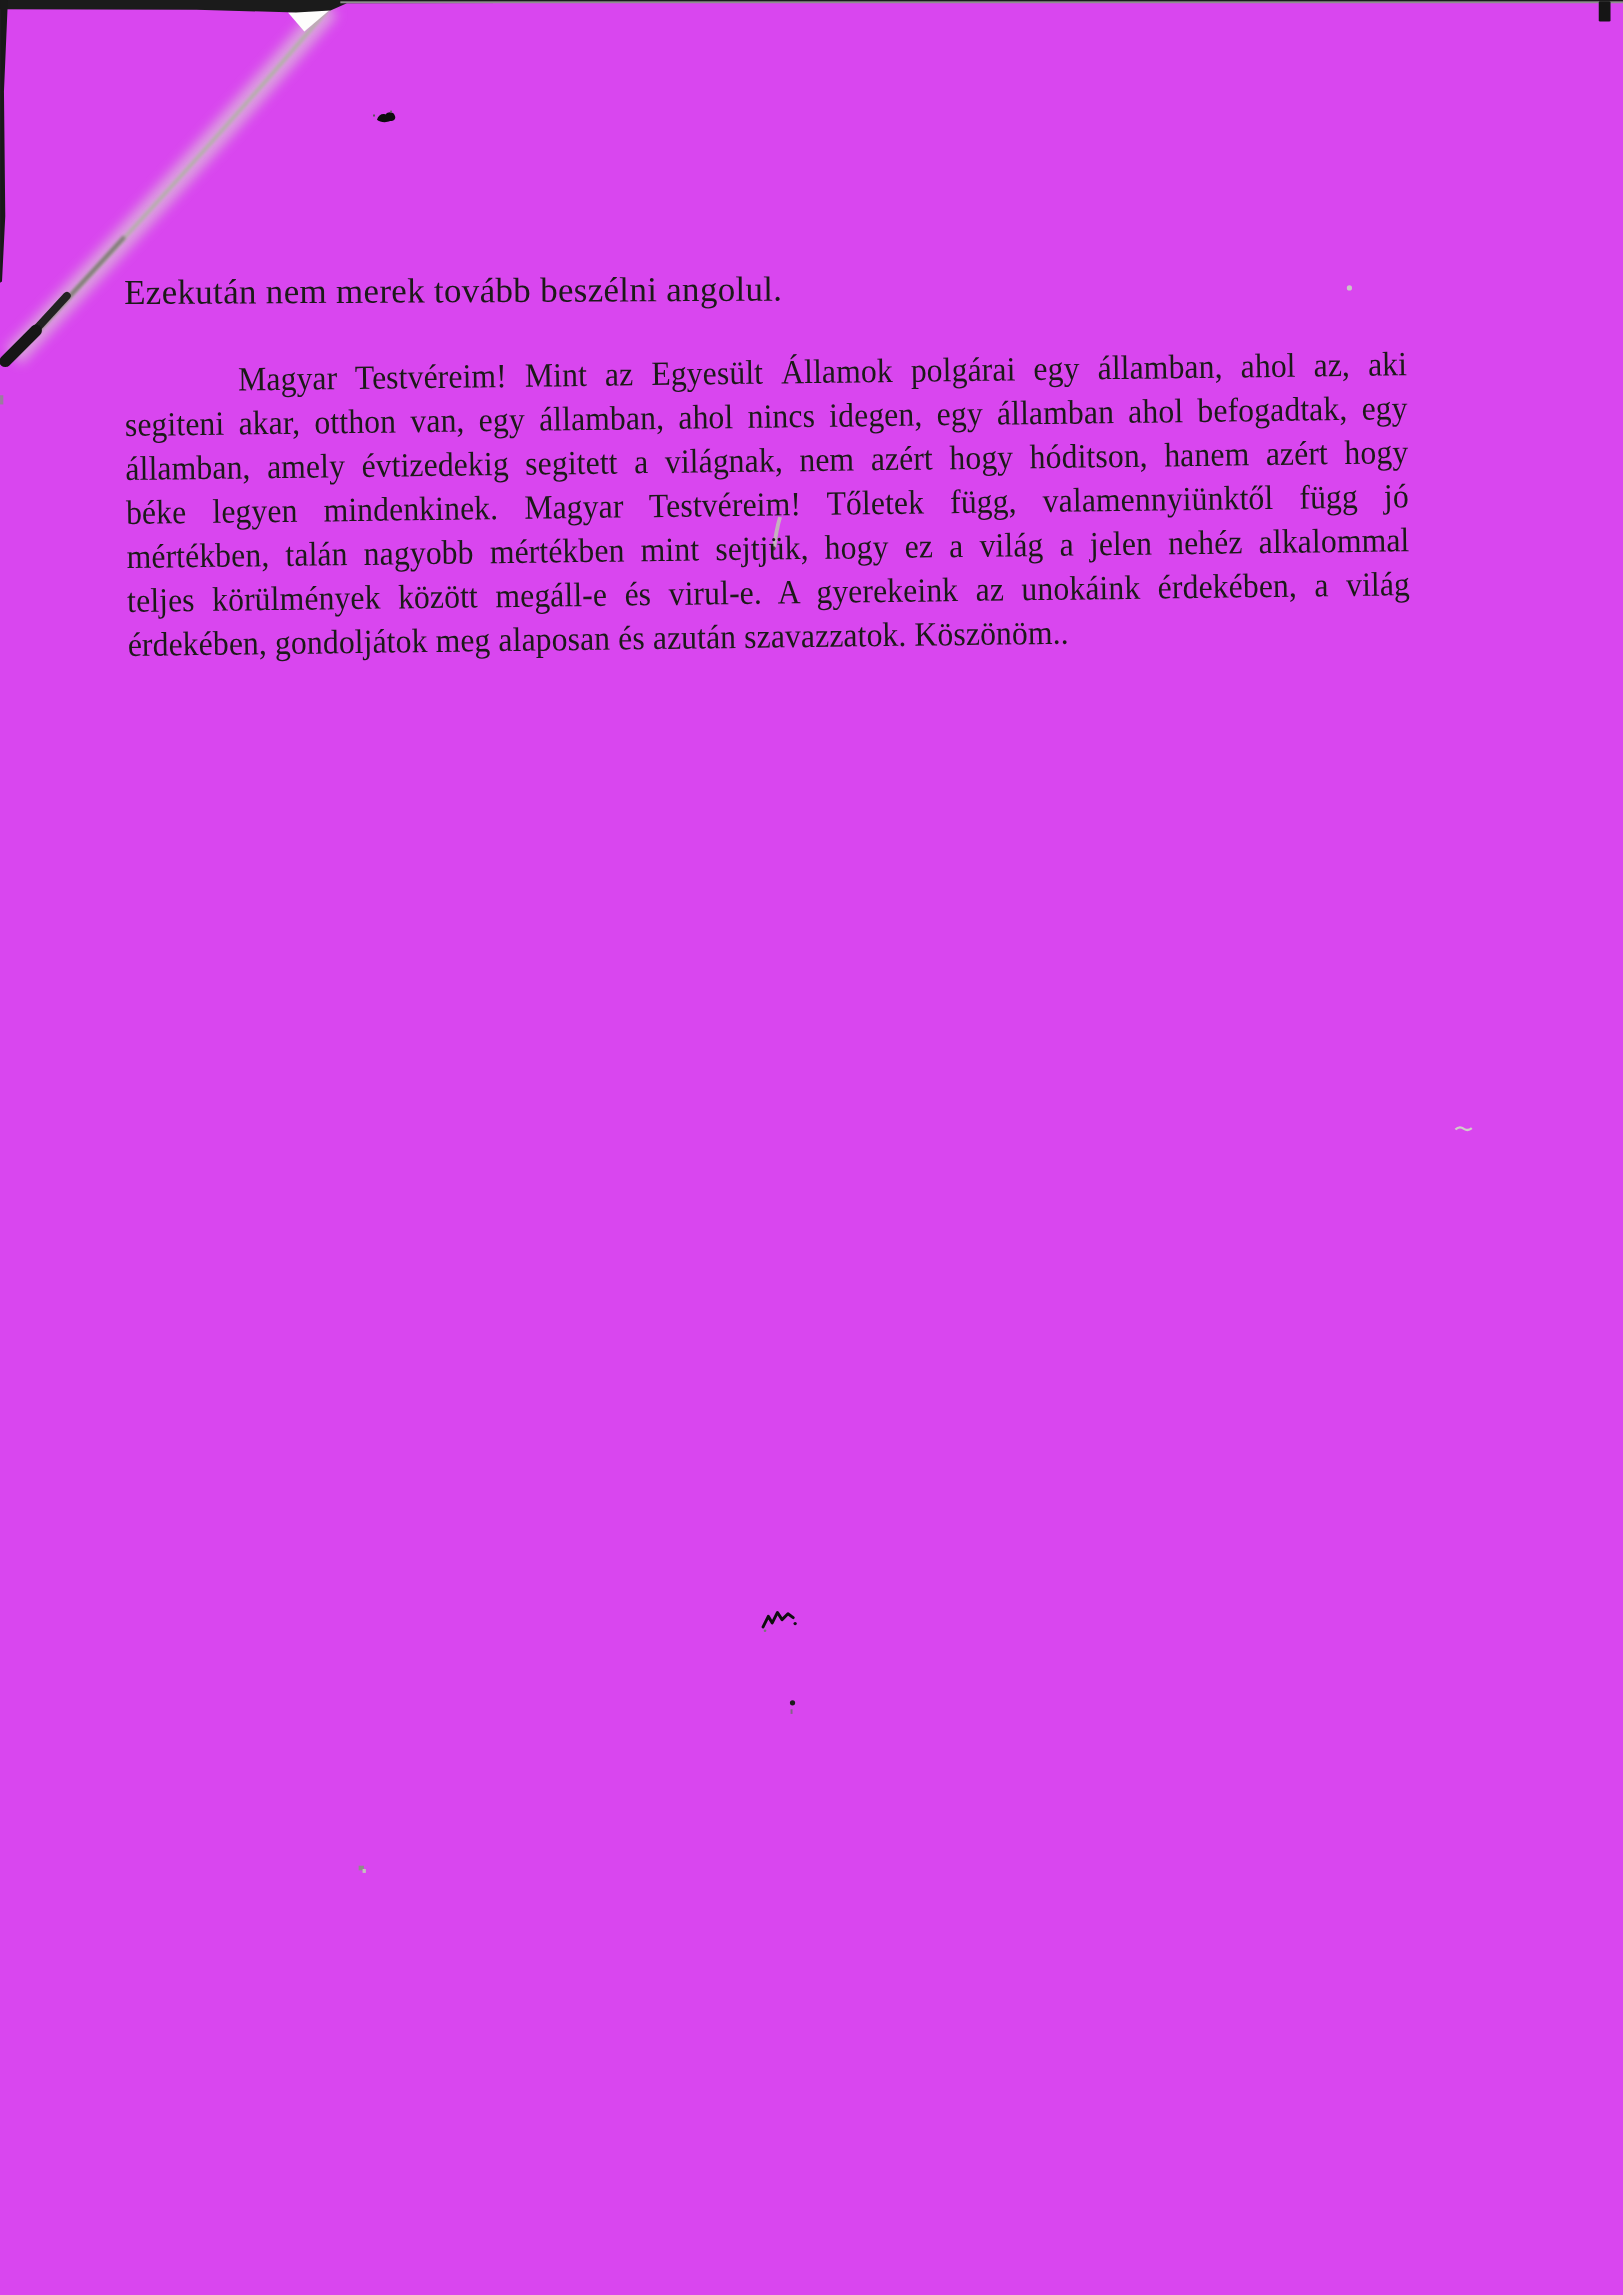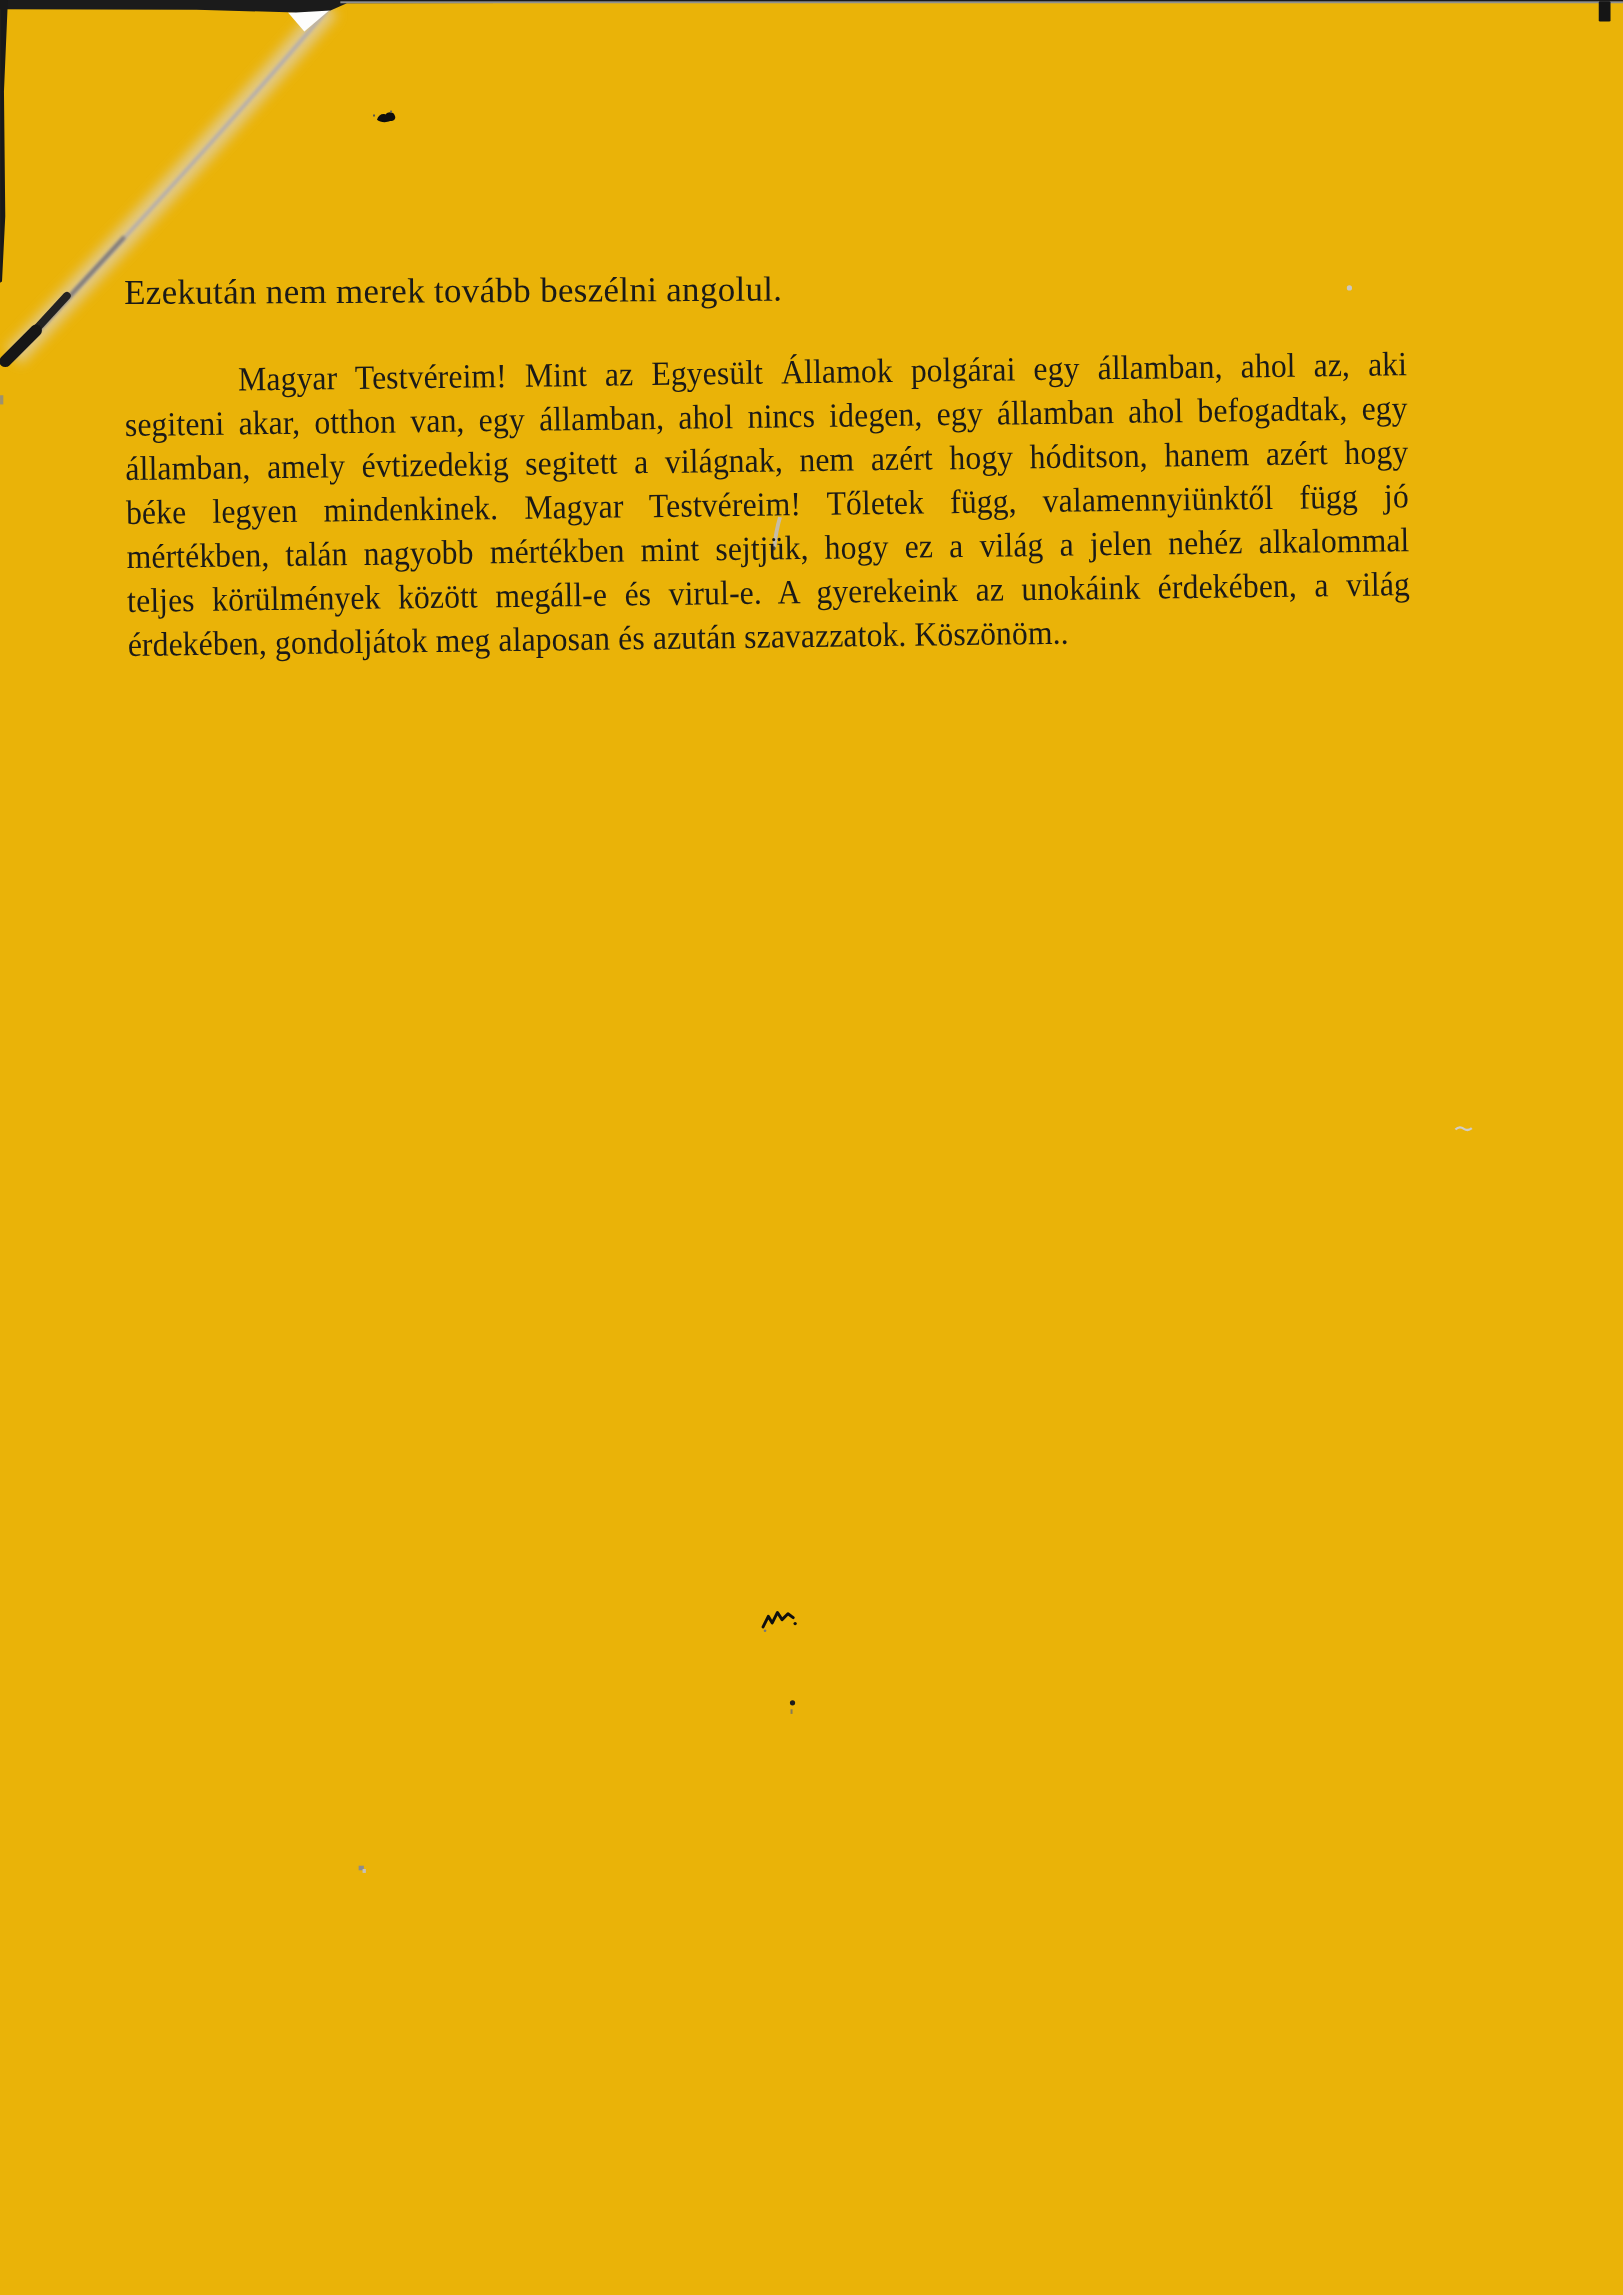--- a/index.html
+++ b/index.html
@@ -4,21 +4,21 @@
 <style>
   html,body{margin:0;padding:0;}
   body{
     width:1623px;height:2295px;
     background:#ffffff;
     font-family:"Liberation Serif","DejaVu Serif",serif;
   }
   .page{
     position:relative;
     width:1623px;height:2295px;
-    background:#eab308;
+    background:#d946ef;
     overflow:hidden;
     color:#1b1a18;
   }
   .artifacts{
     position:absolute;left:0;top:0;width:1623px;height:2295px;
     pointer-events:none;
   }
   .heading{
     position:absolute;left:124px;top:271px;
     font-size:35px;line-height:1.25;

